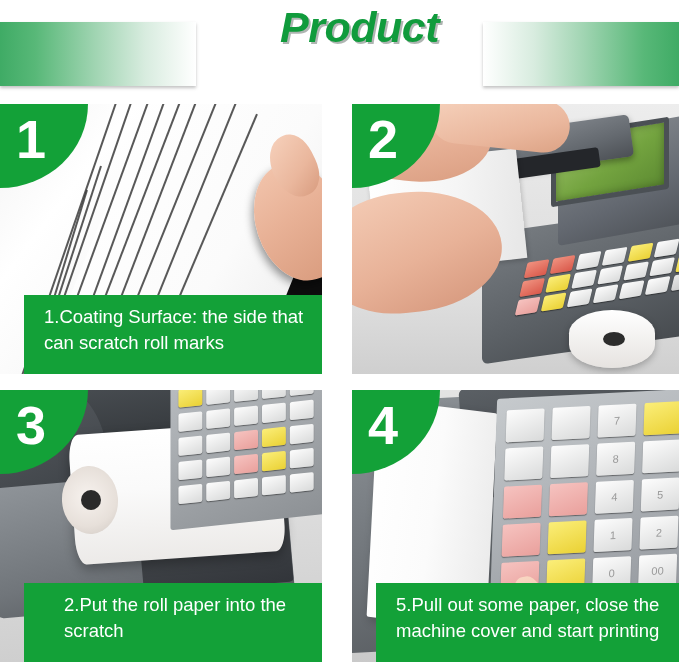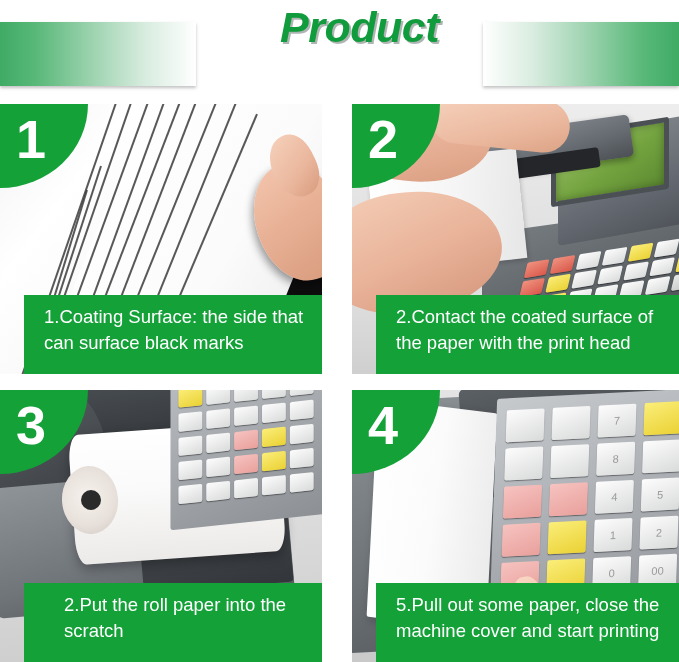--- a/index.html
+++ b/index.html
@@ -303,21 +303,21 @@
       <div class="scratch" style="left:100px; top:62px; height:230px; transform:rotate(18deg);"></div>
       <div class="scratch" style="left:86px; top:86px; height:200px; transform:rotate(17deg);"></div>
       <div class="hand"></div>
       <div class="finger"></div>
     </div>
     <div class="badge">
       <span>1</span>
     </div>
     <div class="caption">
       <span>1.Coating Surface: the side that</span>
-      <span>can surface black marks</span>
+      <span>can scratch roll marks</span>
     </div>
   </div>
 
   <div class="panel p2">
     <div class="photo">
       <div class="bg"></div>
       <div class="desk"></div>
       <div class="base"></div>
       <div class="upper"></div>
       <div class="lcd"></div>
@@ -348,24 +348,20 @@
       <div class="slot"></div>
       <div class="paper"></div>
       <div class="roll"></div>
       <div class="rollhole"></div>
       <div class="handbot"></div>
       <div class="handtop"></div>
       <div class="fingers"></div>
     </div>
     <div class="badge">
       <span>2</span>
-    </div>
-    <div class="caption">
-      <span>2.Contact the coated surface of</span>
-      <span>the paper with the print head</span>
     </div>
   </div>
 
   <div class="panel p3">
     <div class="photo">
       <div class="bg"></div>
       <div class="shellTop"></div>
       <div class="lcd"></div>
       <div class="kp">
         <div class="kpplate"></div>

